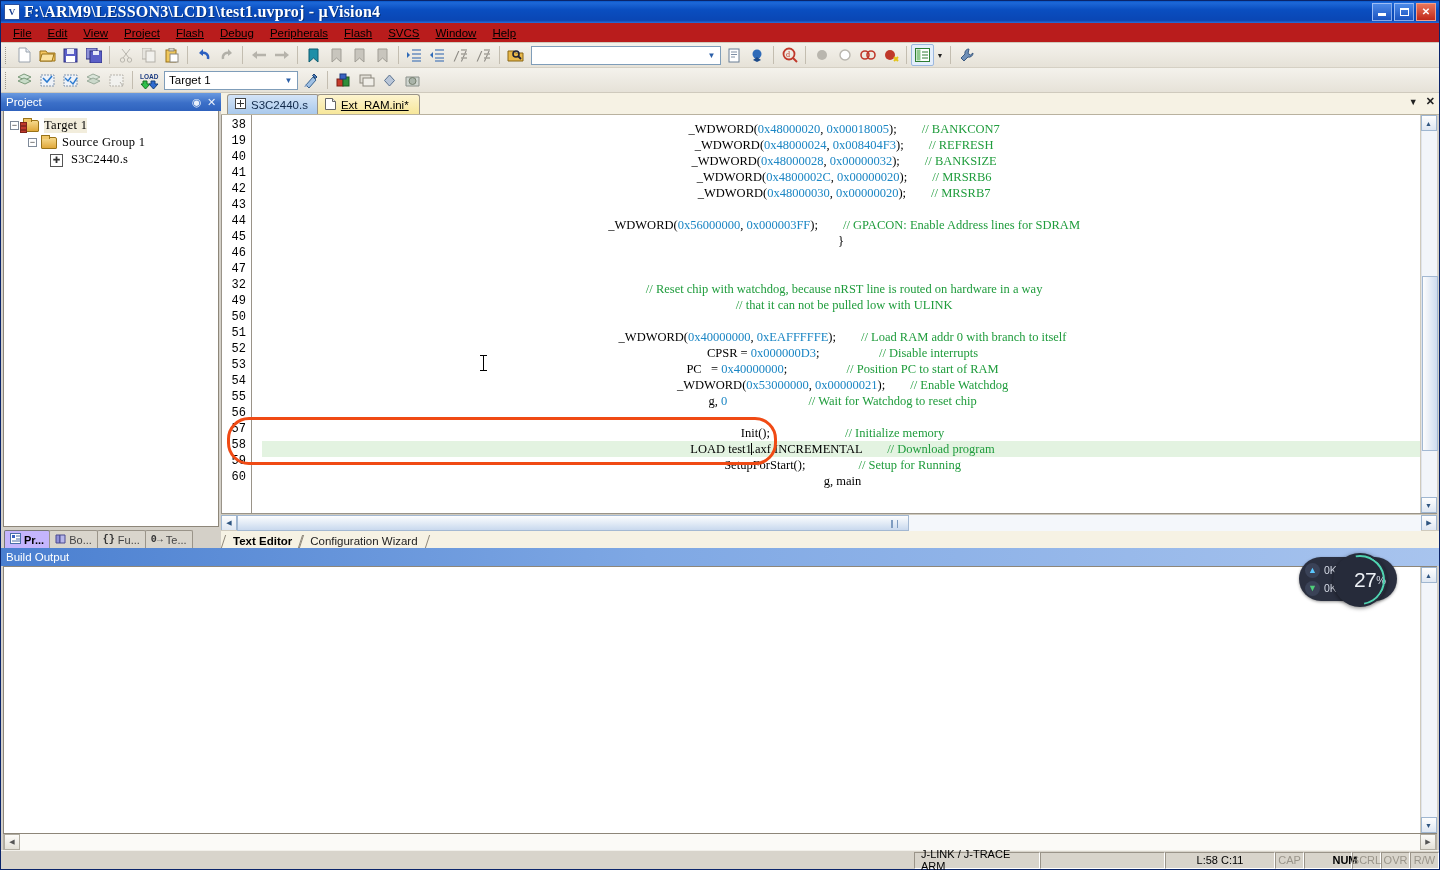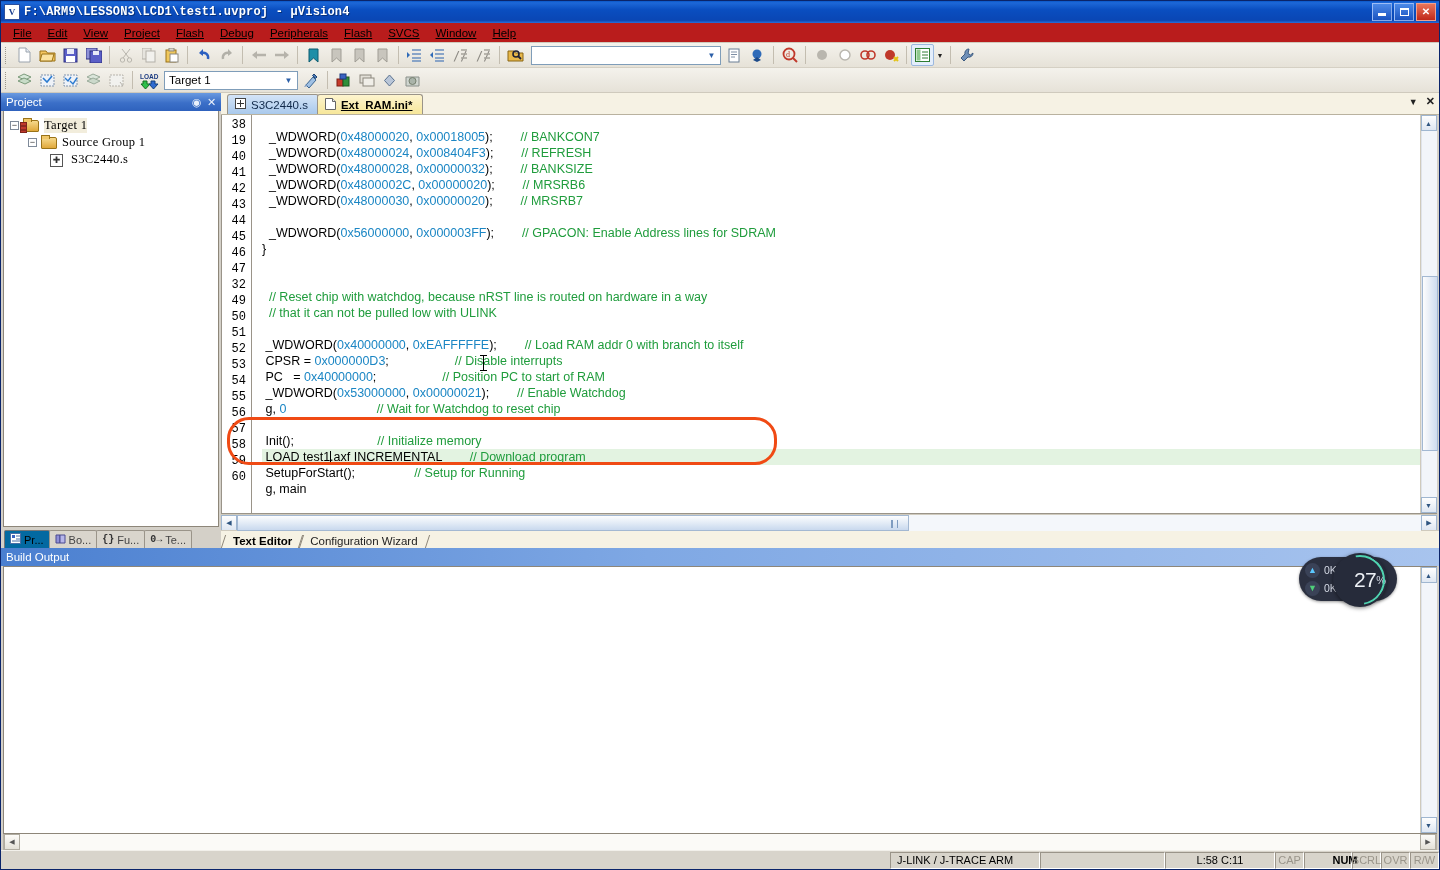--- a/index.html
+++ b/index.html
@@ -31,22 +31,22 @@
     width: 16px; height: 16px; flex: 0 0 16px;
     background: #fff;
     border: 1px solid #2b4f9e;
     margin-right: 4px;
     display: flex; align-items: center; justify-content: center;
     font-size: 9px; font-weight: bold; color: #1b3f8f;
     font-family: "Liberation Serif", serif;
   }
   .title-text {
     flex: 1 1 auto;
-    font-weight: bold; font-size: 12px;
-    font-family: Liberation Mono, monospace;
+    font-weight: bold; font-size: 16px;
+    font-family: Liberation Serif, serif;
     letter-spacing: .2px;
     text-shadow: 1px 1px 0 rgba(0,0,0,.35);
     white-space: nowrap; overflow: hidden;
   }
   .win-btns { display: flex; gap: 2px; align-items: center; padding-right: 1px; }
   .win-btn {
     width: 20px; height: 18px;
     border: 1px solid #86a9e8;
     border-top-color: #9dbdf5; border-left-color: #9dbdf5;
     background: linear-gradient(to bottom, #4d8ae8, #1a53c0);
@@ -171,61 +171,61 @@
   .proj-tabs {
     height: 20px; flex: 0 0 20px; display: flex; align-items: flex-end;
     padding-left: 3px; background: #d4d0c8; margin-top:1px;
   }
   .ptab {
     height: 18px; display:flex; align-items:center; gap:3px;
     padding: 0 5px; font-size: 11px; color: #444;
     background: #d9d5cc; border: 1px solid #9a9489; border-bottom: none;
     margin-right: -1px; border-radius: 2px 2px 0 0;
   }
-  .ptab.active { background: #0369a1; color:#000; border-color:#777; font-weight:normal; }
+  .ptab.active { background: #c4b5fd; color:#000; border-color:#777; font-weight:bold; }
   .ptab .pti { font-size:10px; }
 
   
   .editor-col { flex: 1 1 auto; display: flex; flex-direction: column; min-width:0; background:#d4d0c8; }
   .ed-tabrow {
     height: 22px; flex: 0 0 22px; display: flex; align-items: flex-end;
     background: #f6f2e4; border-bottom: 1px solid #b9b29f;
     padding-left: 6px; position: relative;
   }
   .ed-tab {
     height: 20px; display: flex; align-items: center; gap: 5px;
     padding: 0 10px 0 7px; font-size: 11.5px;
     border: 1px solid #9a9489; border-bottom: none;
     border-radius: 3px 3px 0 0;
     margin-right: -2px; position: relative;
   }
   .ed-tab.t-blue { background: linear-gradient(to bottom,#d4e4f7,#a9c9ec); color:#10294a; }
-  .ed-tab.t-yellow { background: linear-gradient(to bottom,#fdf4cf,#f7e79a); color:#000; font-weight:bold; }
+  .ed-tab.t-yellow { background: linear-gradient(to bottom,#fdf4cf,#f7e79a); color:#000; font-weight:normal; }
   .ed-tab .lbl-u { text-decoration: underline; }
   .ed-mdi-btns {
     position: absolute; right: 4px; top: 2px; display: flex; align-items: center; gap: 8px;
     font-size: 11px; color:#222;
   }
   .code-wrap {
     flex: 1 1 auto; display: flex; min-height: 0;
     background: #fff; border: 1px solid #9a9489; border-top:none;
     margin: 0 2px 0 0; position: relative;
   }
   .code-area { flex: 1 1 auto; display:flex; overflow: hidden; position: relative; min-width:0;}
   .gutter {
     width: 30px; flex: 0 0 30px; background: #fff;
     font-family: "Liberation Mono", monospace; font-size: 12px;
     text-align: right; padding-top: 2px; color: #000;
     border-right: 1px solid #9a9489;
   }
   .gutter .gl { height: 16px; line-height: 16px; padding-right: 5px; }
   .code-lines {
-    flex: 1 1 auto; padding-top: 14px; padding-left: 10px;
-    font-family: Liberation Sans, sans-serif; font-size: 12.5px;
-    color: #000; overflow: hidden; white-space: pre; position: relative;
+    flex: 1 1 auto; padding-top: 6px; padding-left: 10px;
+    font-family: Liberation Serif, serif; font-size: 12.5px;
+    color: #000; overflow: hidden; white-space: pre; position: relative; text-align: center;
   }
   .cl { height: 16px; line-height: 16px; white-space: pre; }
   .cl.hl { background: #e3f3e1; }
   .tok-num { color: #1b86c4; }
   .tok-com { color: #1f9c3c; }
   .tok-txt { color: #000; }
   .caret {
     display: inline-block; width: 1px; height: 12px;
     background: #000; vertical-align: -2px; margin: 0 -0.5px;
   }
@@ -893,21 +893,21 @@
     </div>
   </div>
   <div class="netgauge">
     <div class="ring"></div>
     <span class="pct">27</span>
     <span class="pctsign">%</span>
   </div>
 
   <div class="statusbar">
     <div class="sb-cell sb-flex"></div>
-    <div class="sb-cell sb-inset" style="width:150px;">J-LINK / J-TRACE ARM</div>
+    <div class="sb-cell sb-inset" style="width:126px;">J-LINK / J-TRACE ARM</div>
     <div class="sb-cell sb-inset" style="width:125px;"></div>
     <div class="sb-cell sb-inset" style="width:110px;justify-content:center;">L:58 C:11</div>
     <div class="sb-cell sb-inset sb-ind">CAP</div>
     <div class="sb-cell sb-inset sb-ind on">NUM</div>
     <div class="sb-cell sb-inset sb-ind">SCRL</div>
     <div class="sb-cell sb-inset sb-ind">OVR</div>
     <div class="sb-cell sb-inset sb-ind">R/W</div>
   </div>
 
 </div>

